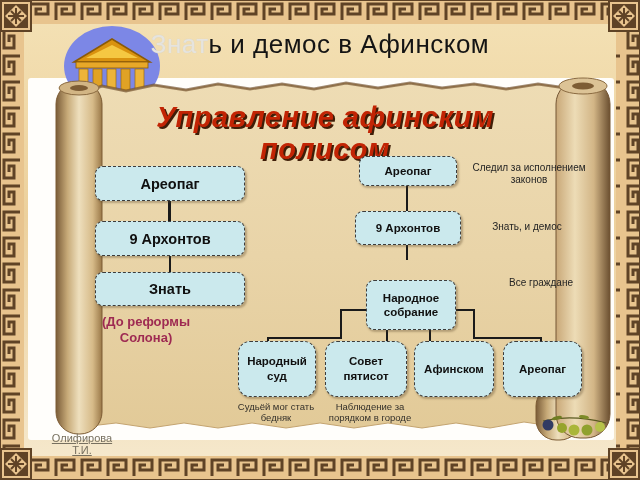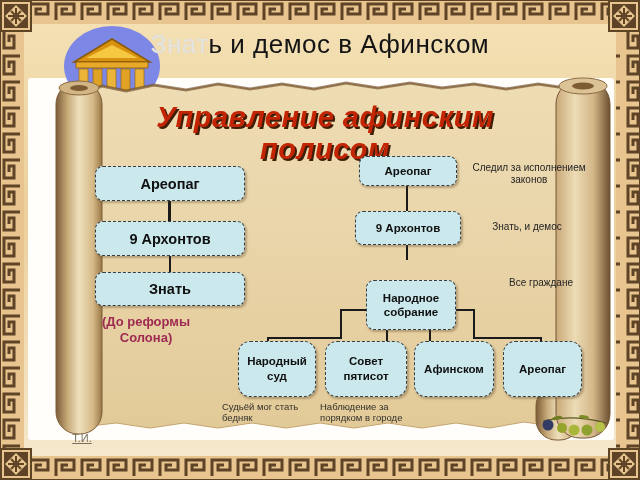--- a/index.html
+++ b/index.html
@@ -26,21 +26,21 @@
   .box{position:absolute;z-index:20;background:#cbe9ed;border:1.6px dashed #3c3c3c;
     border-radius:8px;display:flex;align-items:center;justify-content:center;
     font-weight:bold;color:#101010;text-align:center;
     box-shadow:1.5px 2px 2px rgba(90,70,40,.35);}
   .box-lg{width:148px;height:33px;font-size:14.5px;}
   .box-sm{font-size:11.5px;line-height:1.25;}
   .box-child{width:76px;height:54px;font-size:11.5px;line-height:1.3;border-radius:12px;}
   .vline{position:absolute;z-index:15;background:#1a1a1a;width:2px;}
   .hline{position:absolute;z-index:15;background:#1a1a1a;height:2px;}
   .note{position:absolute;z-index:20;font-size:10px;line-height:1.18;color:#242424;text-align:center;}
-  .note-child{position:absolute;z-index:20;font-size:9.5px;line-height:1.2;color:#33302a;text-align:left;}
+  .note-child{position:absolute;z-index:20;font-size:9.5px;line-height:1.2;color:#33302a;text-align:center;}
   .caption{position:absolute;left:84px;top:314px;width:124px;z-index:20;text-align:center;
     font-size:13px;line-height:1.25;font-weight:bold;color:#9e2a52;}
   
   .author{left:30px;top:432px;width:104px;z-index:60;text-align:center;
     font-size:11px;line-height:12px;color:#77705f;text-decoration:underline;cursor:pointer;}
   .olives{left:538px;top:412px;z-index:30;}
   .frame{left:0;top:0;z-index:50;pointer-events:none;}
 </style>
 </head>
 <body>
@@ -149,20 +149,21 @@
     <ellipse cx="19" cy="6" rx="5" ry="1.8" fill="#6f7d22" transform="rotate(-12 19 6)"></ellipse>
     <ellipse cx="46" cy="5" rx="5" ry="1.8" fill="#7d8b28" transform="rotate(8 46 5)"></ellipse>
     <circle cx="10" cy="13" r="5.5" fill="#323b63"></circle>
     <circle cx="24" cy="16" r="5" fill="#97a42c"></circle>
     <circle cx="36" cy="18" r="5.5" fill="#aab63a"></circle>
     <circle cx="49" cy="18" r="5.5" fill="#8fa12e"></circle>
     <circle cx="62" cy="15" r="5" fill="#b7c24a"></circle>
   </svg>
 
   <div class="abs author">
+    <div>Олифирова</div>
     <div>Т.И.</div>
   </div>
 
   <svg class="abs frame" width="640" height="480" viewBox="0 0 640 480">
     <defs>
       <pattern id="meH" width="26" height="24" patternUnits="userSpaceOnUse">
         <rect width="26" height="24" fill="#e8c48e"></rect>
         <path d="M4 20 V4 H22 V14 H10 V9 H16" fill="none" stroke="#5f4326" stroke-width="3"></path>
       </pattern>
       <pattern id="meV" width="24" height="26" patternUnits="userSpaceOnUse">

